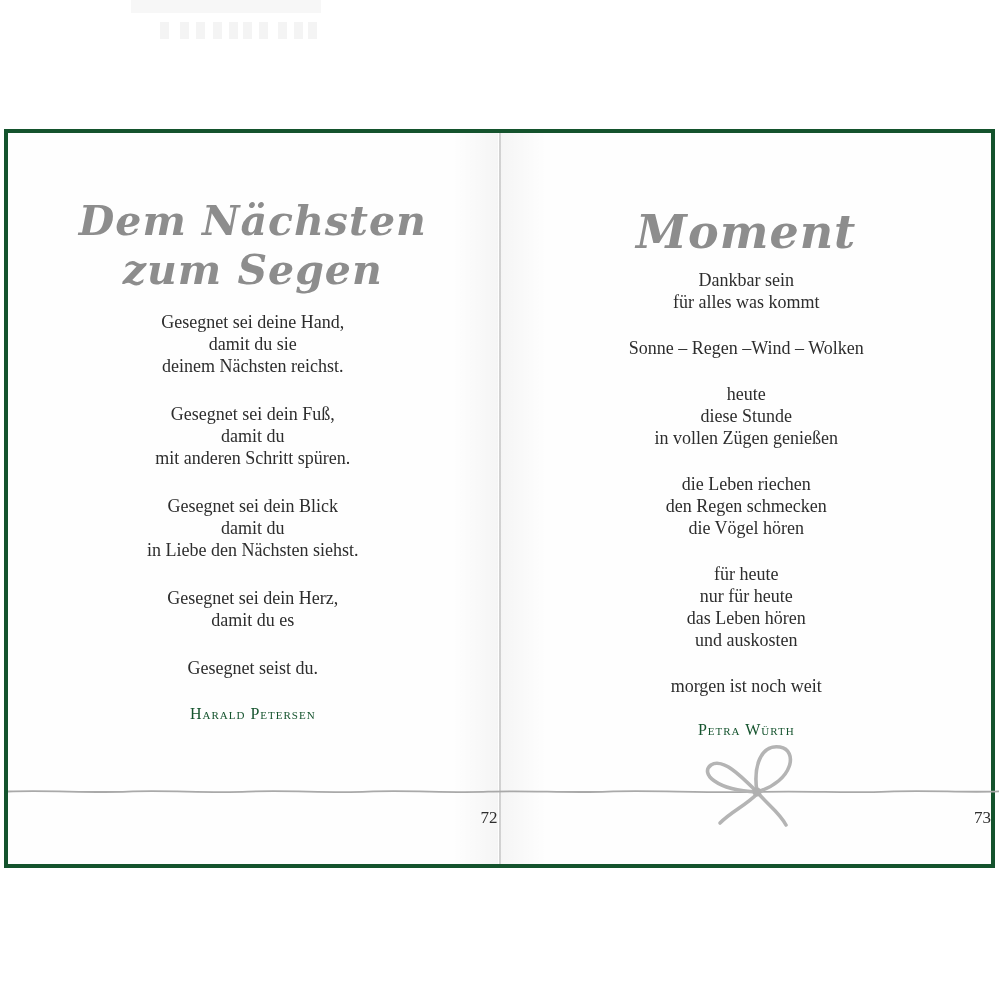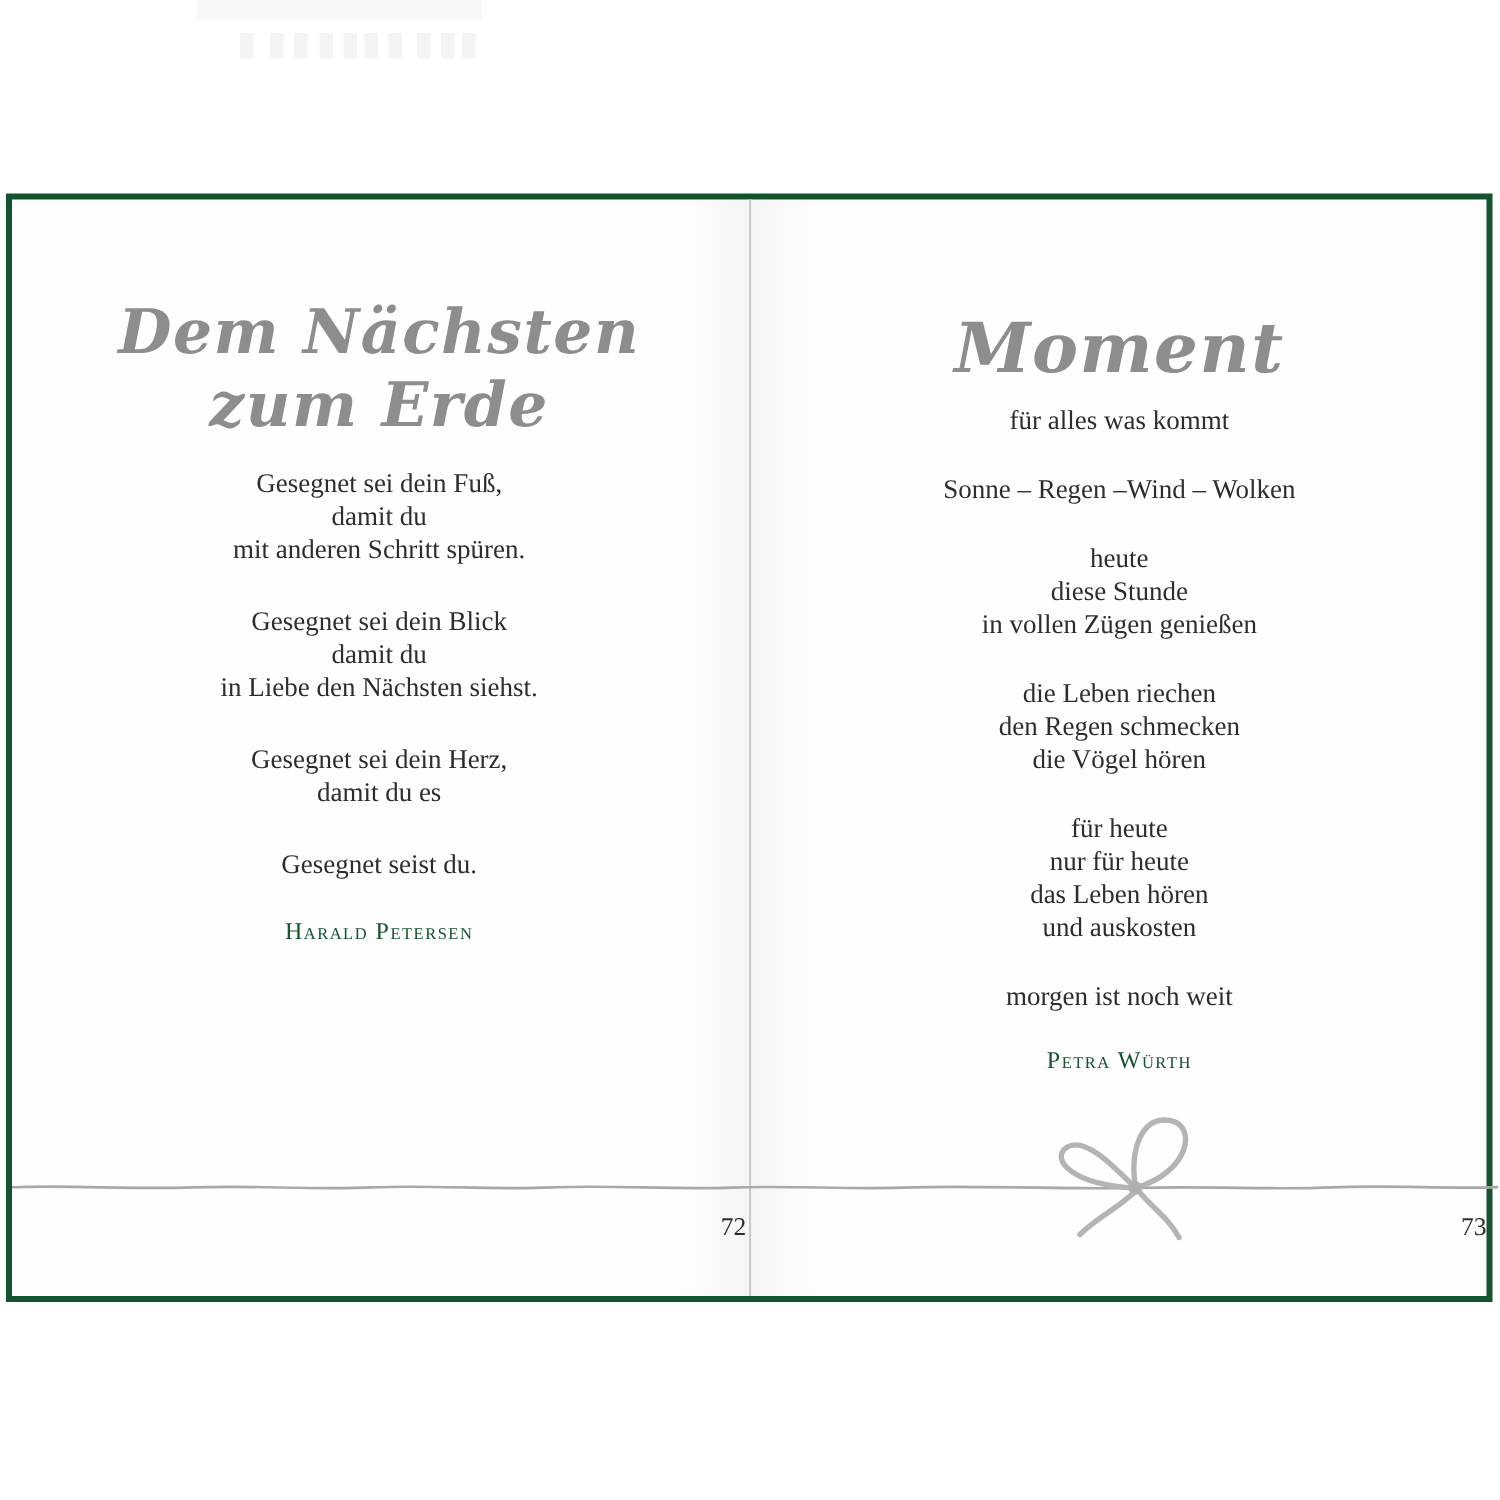--- a/index.html
+++ b/index.html
@@ -73,23 +73,28 @@
 <div class="artifact artifact-block" style="left:259px"></div>
 <div class="artifact artifact-block" style="left:278px"></div>
 <div class="artifact artifact-block" style="left:294px"></div>
 <div class="artifact artifact-block" style="left:308px"></div>
 
 <div class="book">
 
   <div class="page page-left">
     <div class="page-title page-title-left">
         <div class="line">Dem Nächsten</div>
-        <div class="line">zum Erde</div>
+        <div class="line">zum Segen</div>
       </div>
     <div class="poem">
+        <div class="stanza">
+          <div class="line">Gesegnet sei deine Hand,</div>
+          <div class="line">damit du sie</div>
+          <div class="line">deinem Nächsten reichst.</div>
+        </div>
         <div class="stanza">
           <div class="line">Gesegnet sei dein Fuß,</div>
           <div class="line">damit du</div>
           <div class="line">mit anderen Schritt spüren.</div>
         </div>
         <div class="stanza">
           <div class="line">Gesegnet sei dein Blick</div>
           <div class="line">damit du</div>
           <div class="line">in Liebe den Nächsten siehst.</div>
         </div>
@@ -104,20 +109,21 @@
     <div class="author">Harald Petersen</div>
     <div class="page-number">72</div>
   </div>
 
   <div class="page page-right">
     <div class="page-title page-title-right">
         <div class="line">Moment</div>
       </div>
     <div class="poem">
         <div class="stanza">
+          <div class="line">Dankbar sein</div>
           <div class="line">für alles was kommt</div>
         </div>
         <div class="stanza">
           <div class="line">Sonne – Regen –Wind – Wolken</div>
         </div>
         <div class="stanza">
           <div class="line">heute</div>
           <div class="line">diese Stunde</div>
           <div class="line">in vollen Zügen genießen</div>
         </div>

